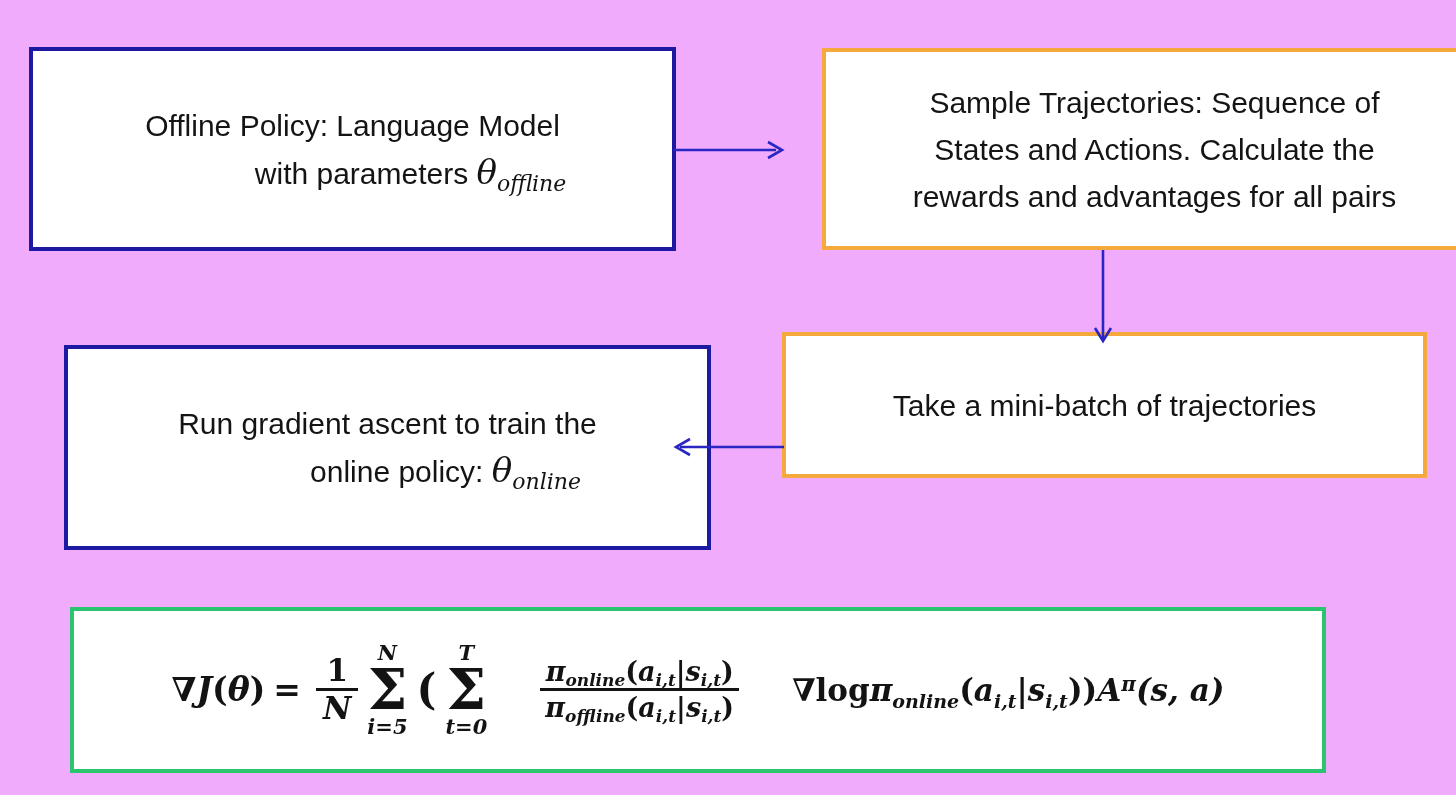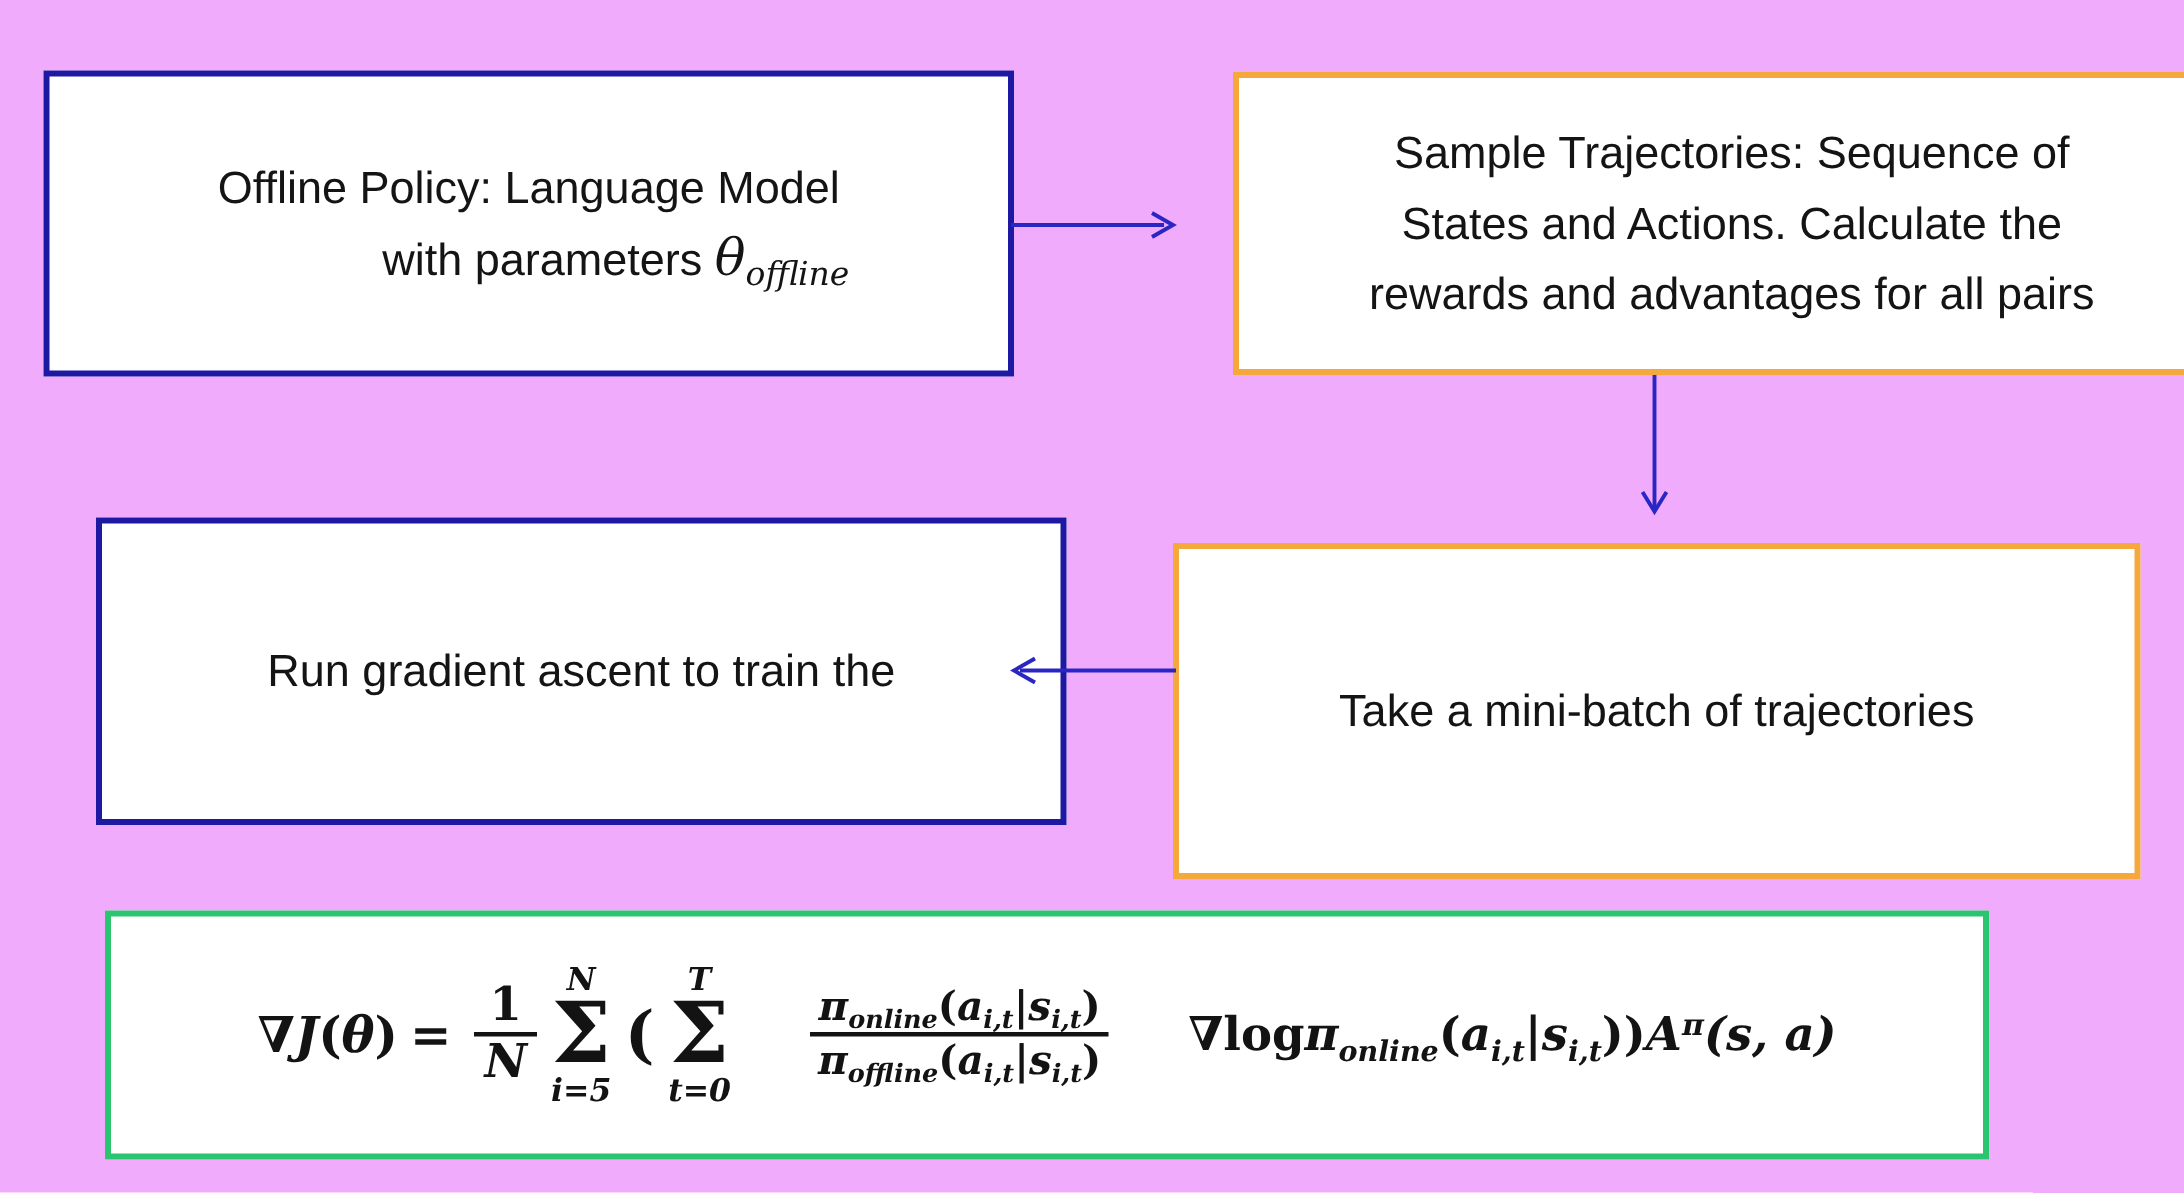--- a/index.html
+++ b/index.html
@@ -22,21 +22,21 @@
     justify-content: center;
     box-sizing: border-box;
   }
   .box.navy   { border: 4px solid var(--color-navy, #1e19a3); }
   .box.orange { border: 4px solid var(--color-orange, #f5a83b); }
   .box.green  { border: 4px solid var(--color-green, #2bc46f); }
 
   .box-offline  { left: 29px;  top: 47px;  width: 647px; height: 204px; }
   .box-sample   { left: 822px; top: 48px;  width: 645px; height: 202px; padding-left: 20px; }
   .box-gradient { left: 29px;  top: 345px; width: 647px; height: 205px; margin-left: 35px; }
-  .box-batch    { left: 782px; top: 362px; width: 645px; height: 224px; }
+  .box-batch    { left: 782px; top: 332px; width: 645px; height: 146px; }
   .box-formula  { left: 70px;  top: 607px; width: 1256px; height: 166px;
                   align-items: center; justify-content: center; }
 
   .box-text {
     text-align: center;
     font-size: 30px;
     line-height: 47px;
     color: #141414;
   }
   .line { white-space: nowrap; }
@@ -122,20 +122,21 @@
     <div class="box-text">
       <div class="line">Sample Trajectories: Sequence of</div>
       <div class="line">States and Actions. Calculate the</div>
       <div class="line">rewards and advantages for all pairs</div>
     </div>
   </div>
 
   <div class="box navy box-gradient">
     <div class="box-text">
       <div class="line">Run gradient ascent to train the</div>
+      <div class="line indent"><span>online policy:  </span><span class="math-theta"><span>θ</span><sub>online</sub></span></div>
     </div>
   </div>
 
   <div class="box orange box-batch">
     <div class="box-text">
       <div class="line">Take a mini-batch of trajectories</div>
     </div>
   </div>
 
   <svg class="arrow" style="left:672px; top:138px;" width="114" height="24" viewBox="0 0 114 24">

